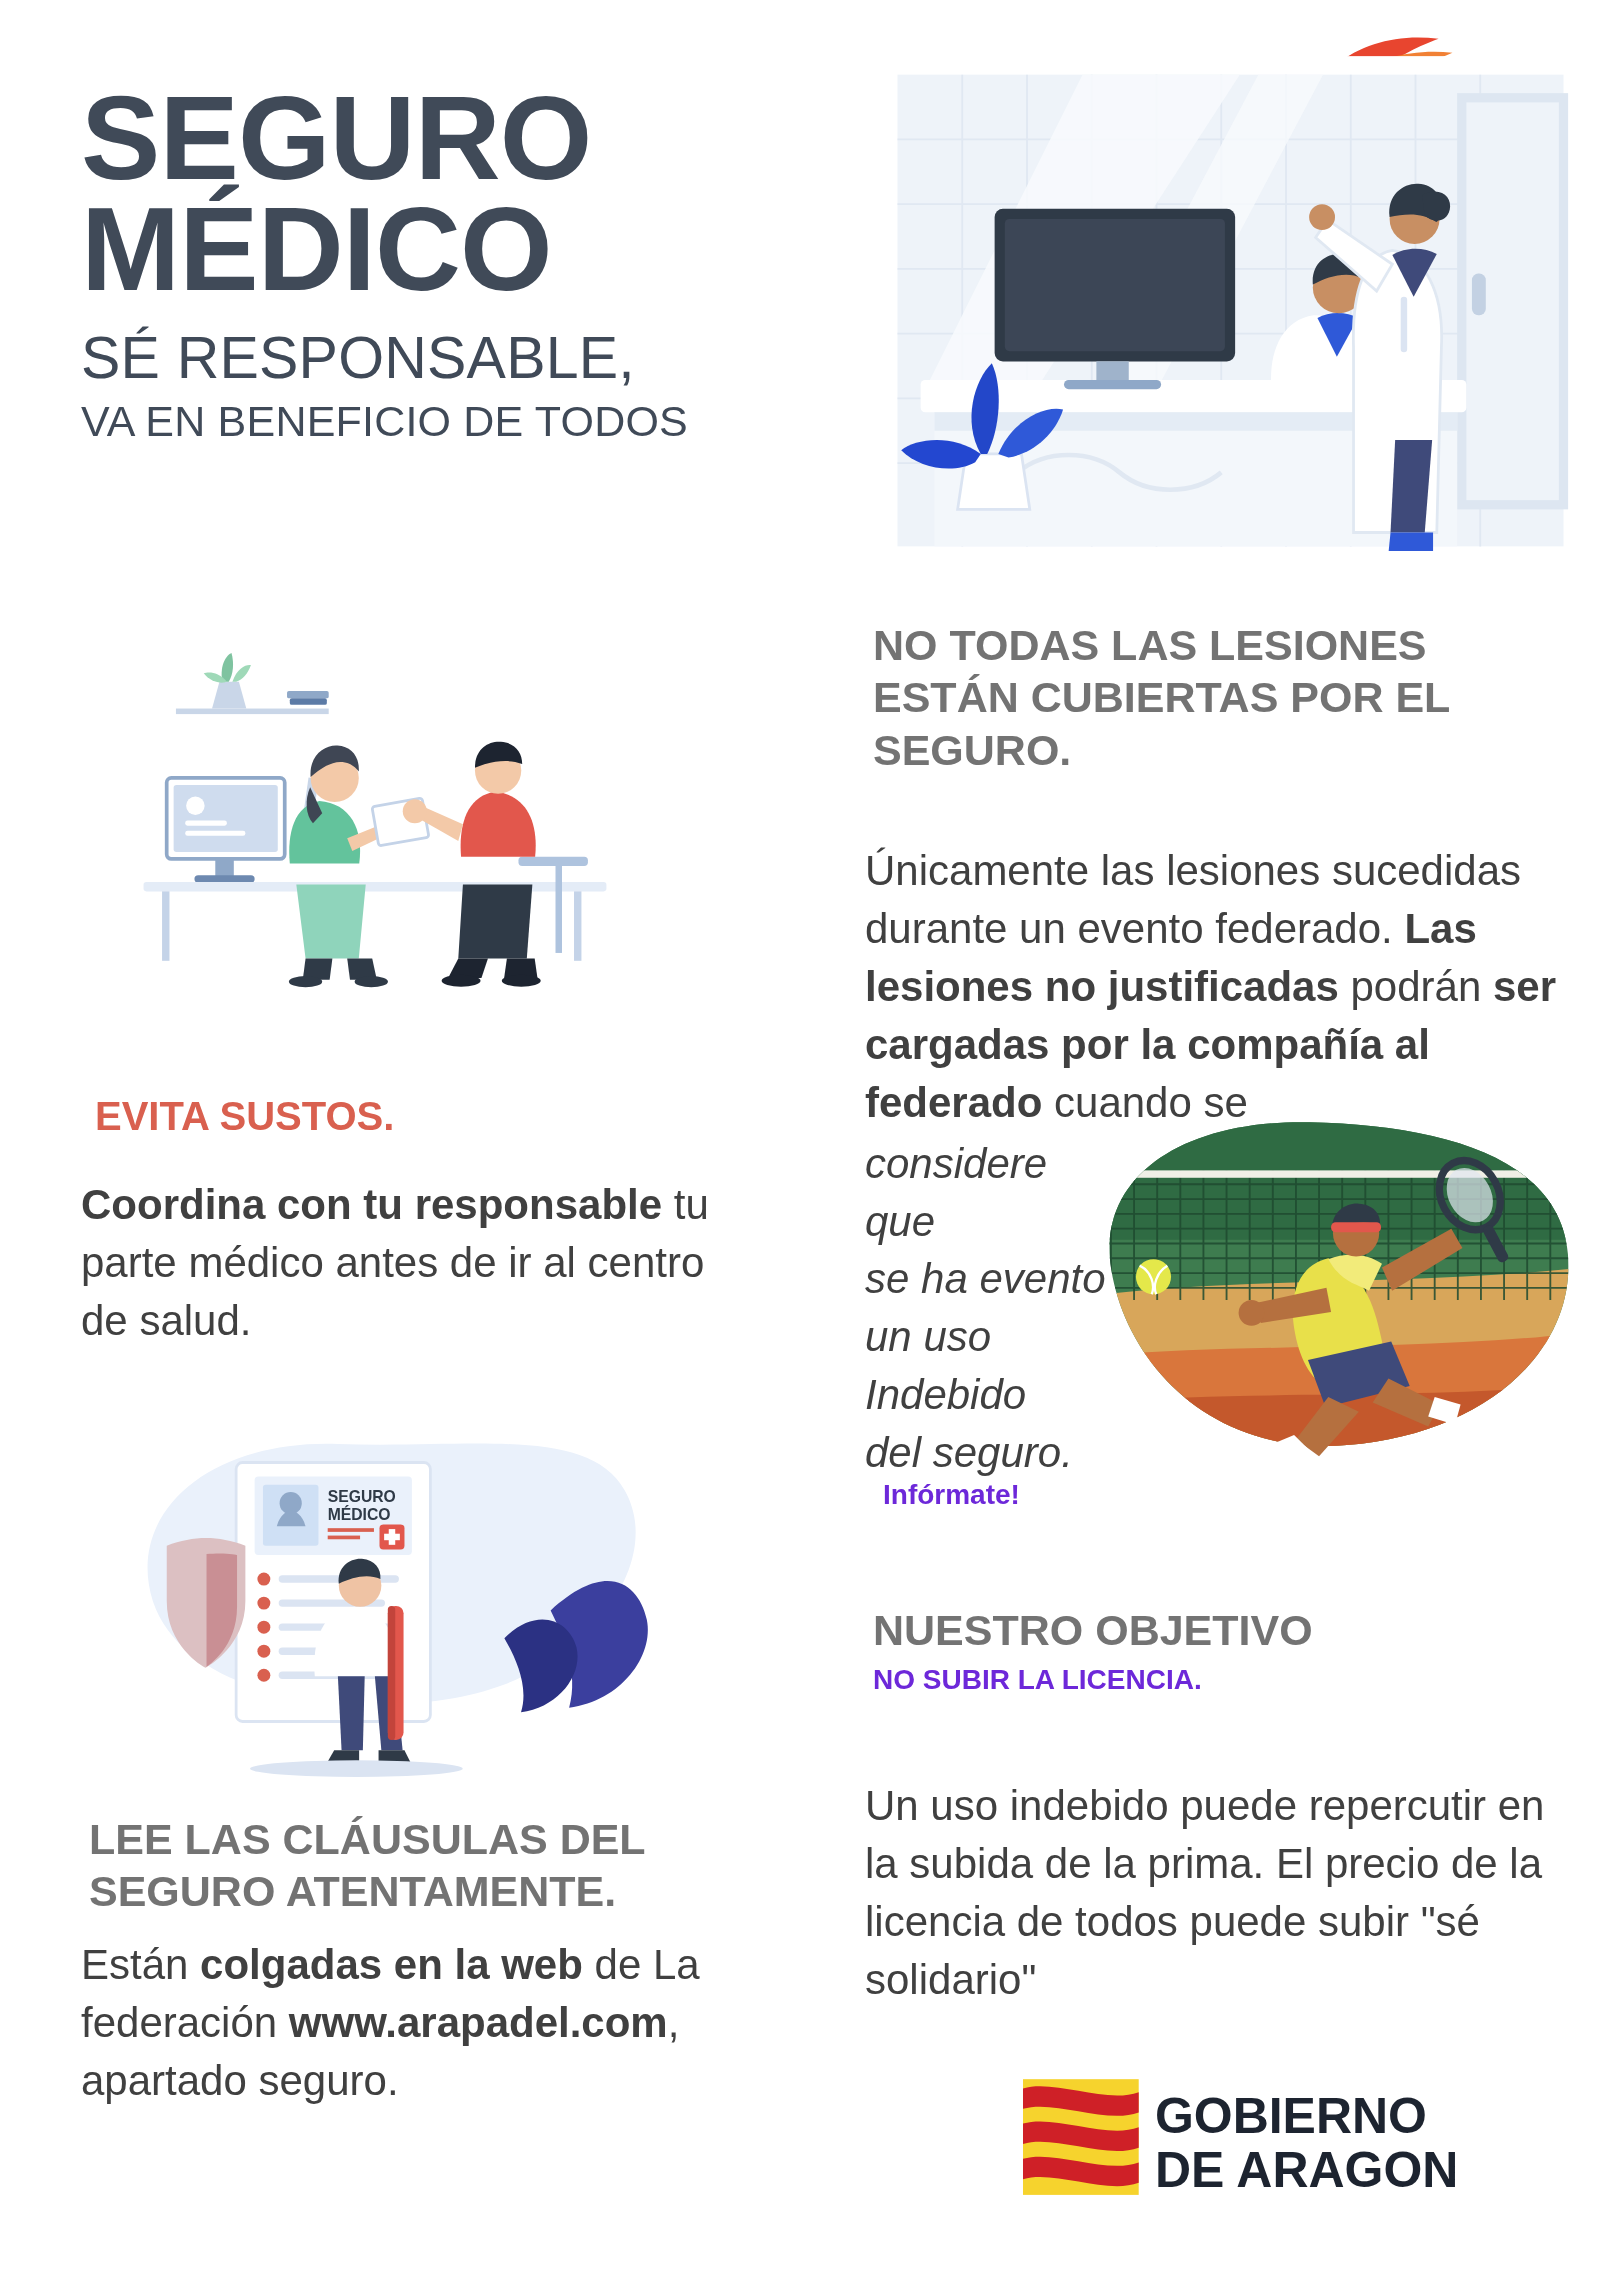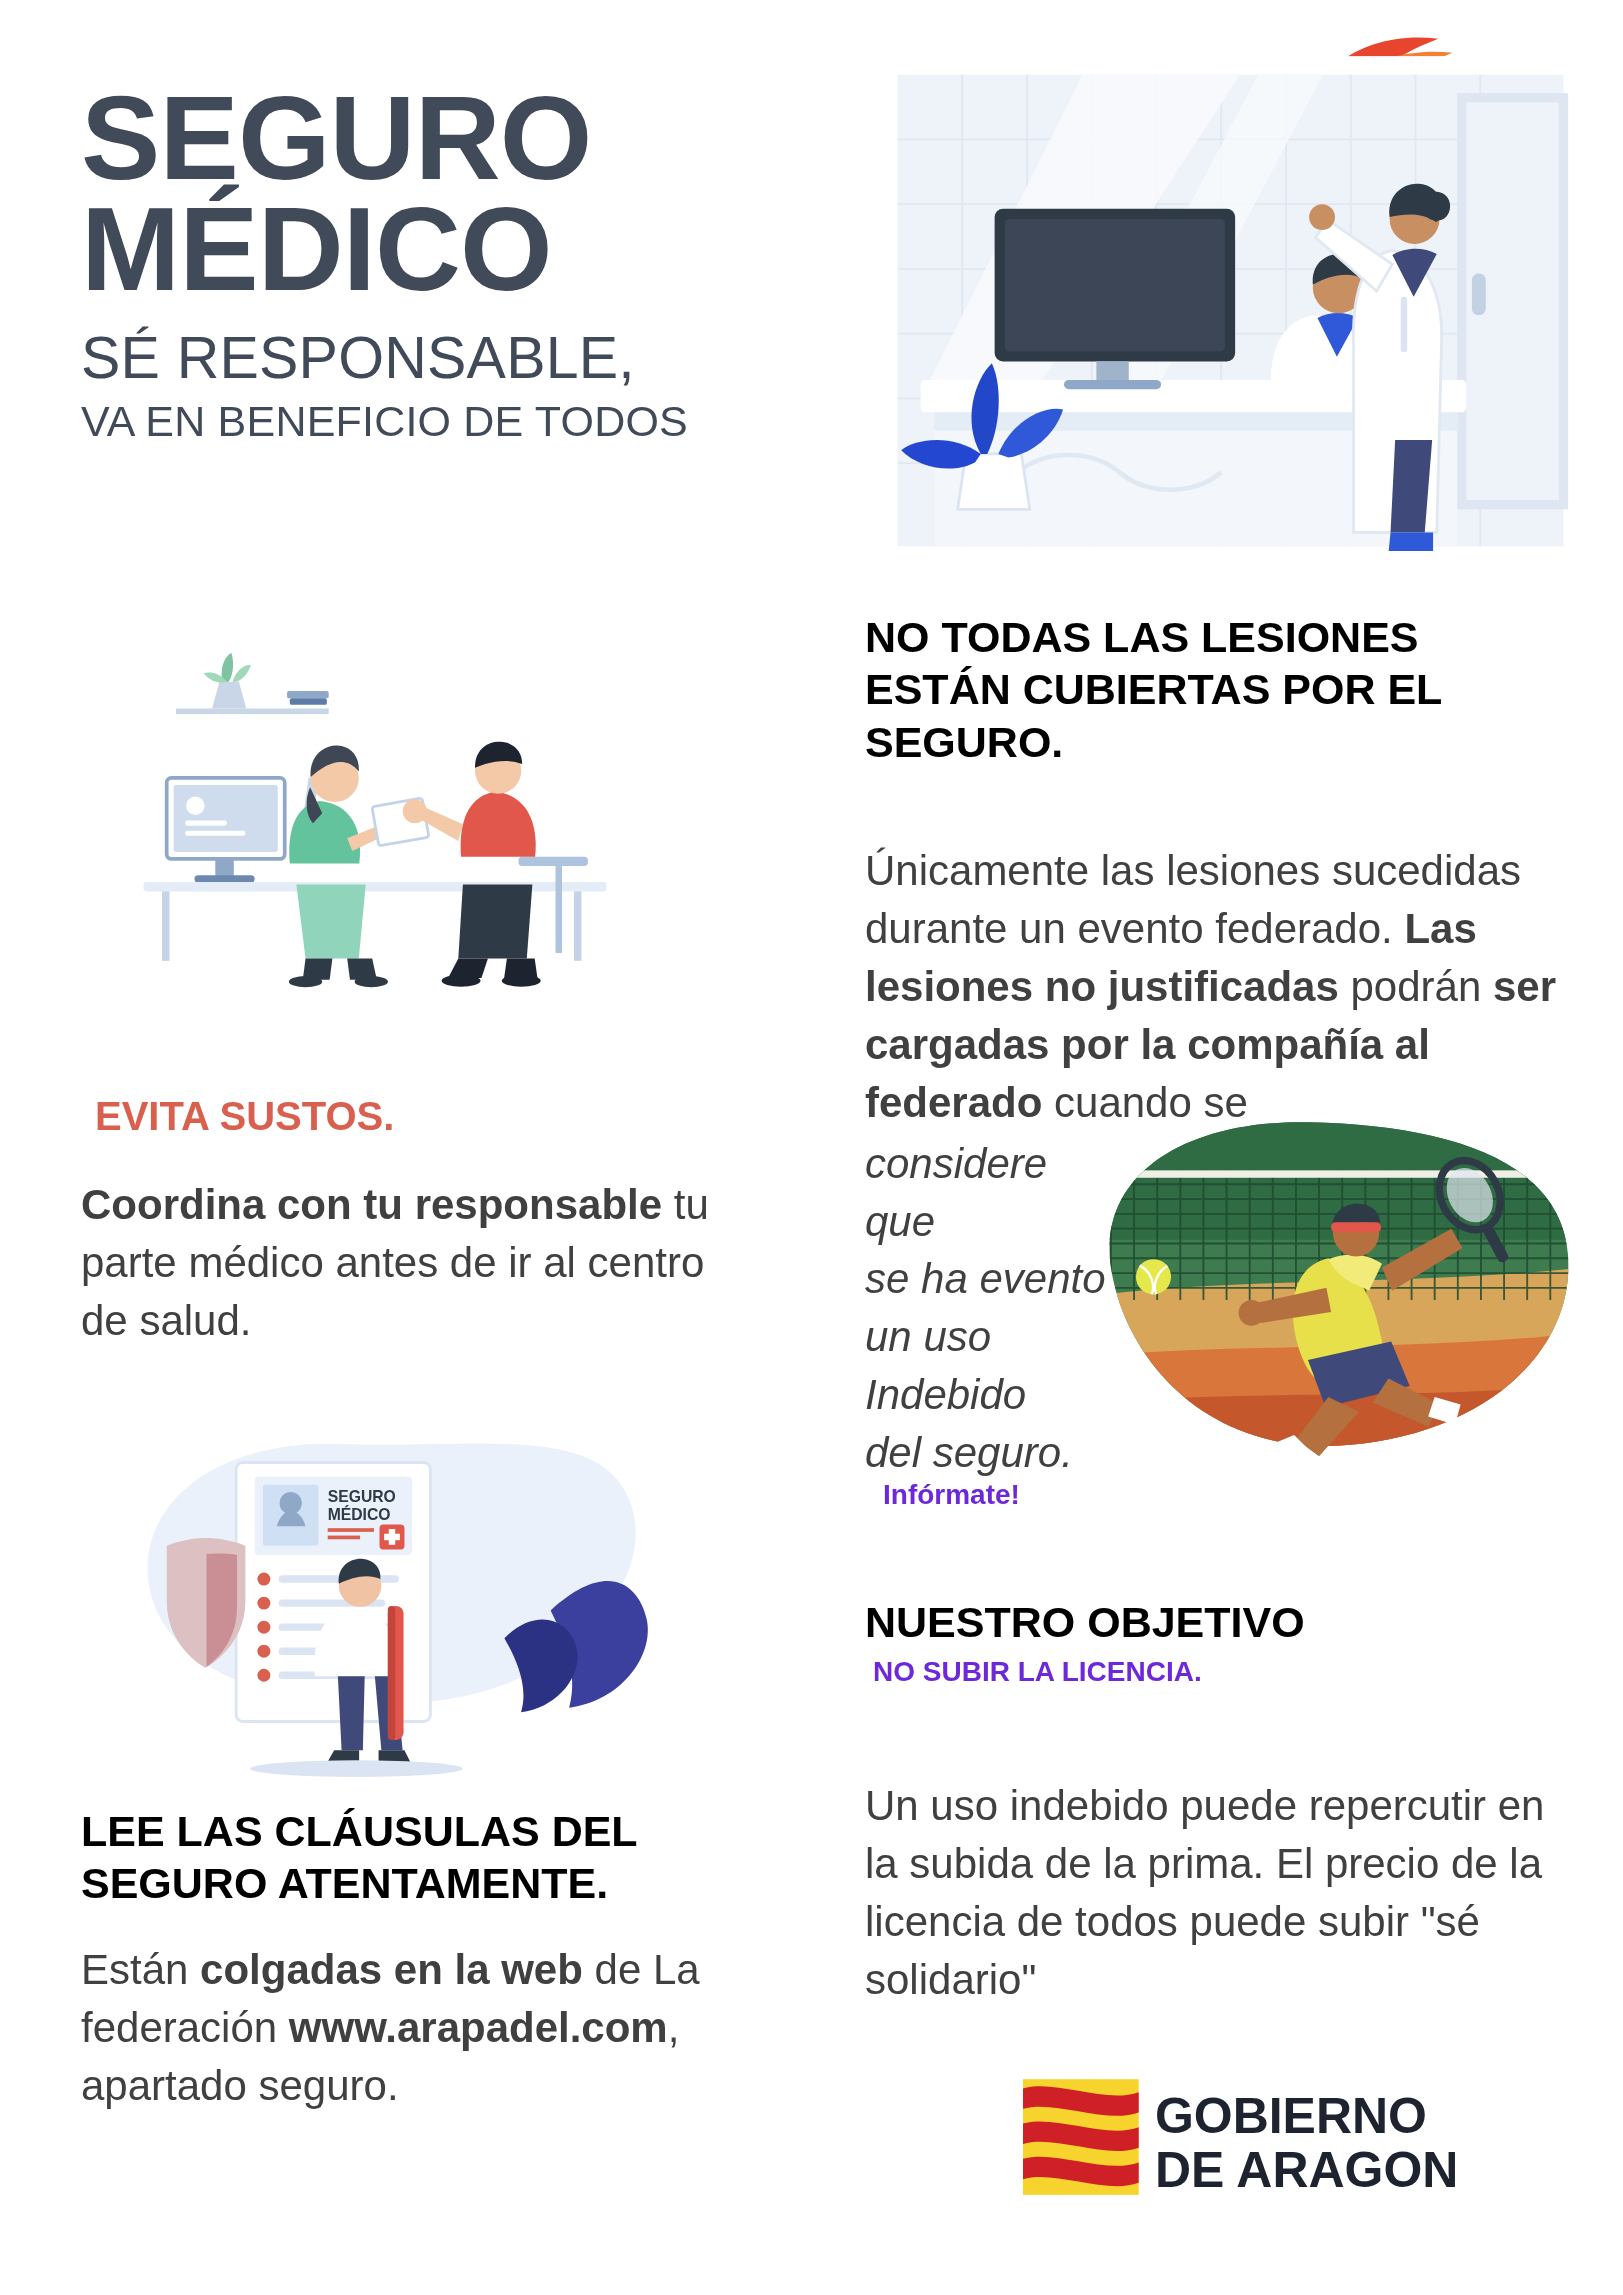--- a/index.html
+++ b/index.html
@@ -58,25 +58,25 @@
   }
 
   .red-head {
     color: #d9604f;
     font-weight: bold;
     font-size: 40px;
     line-height: 1.22;
     margin: 14px;
   }
   .red-head-lg {
-    color: #000000;
+    color: #737373;
     font-weight: bold;
     font-size: 43px;
     line-height: 1.22;
-    margin: 0;
+    margin: 8px;
   }
   .body-text {
     font-size: 42px;
     line-height: 1.38;
     color: #404040;
     margin: 0;
   }
   .body-text b { font-weight: bold; }
   .dark-head {
     font-size: 28px;
@@ -333,21 +333,21 @@
       </g>
       <ellipse cx="560" cy="782" rx="230" ry="18" fill="#dbe4f2"></ellipse>
     </svg>
   </div>
 
   <div class="blk-clausulas">
     <div class="red-head-lg">
       <span>LEE LAS CLÁUSULAS DEL</span><br>
       <span>SEGURO ATENTAMENTE.</span>
     </div>
-    <p class="body-text" style="margin-top:31px;">
+    <p class="body-text" style="margin-top:18px;">
       <span>Están </span><b>colgadas en la web</b><span> de La federación  </span><b>www.arapadel.com</b><span>, apartado seguro.</span>
     </p>
   </div>
 
   <div class="illus-right-1">
     <svg viewBox="0 0 1600 1340" width="740" height="620" aria-hidden="true">
       <rect x="0" y="0" width="1600" height="1340" fill="#ffffff"></rect>
       <rect x="120" y="40" width="1440" height="1020" fill="#eef3f9"></rect>
       <g stroke="#e0e8f2" stroke-width="4" fill="none">
         <path d="M120 180 H1560 M120 320 H1560 M120 460 H1560 M120 600 H1560 M120 740 H1560 M120 880 H1560"></path>

